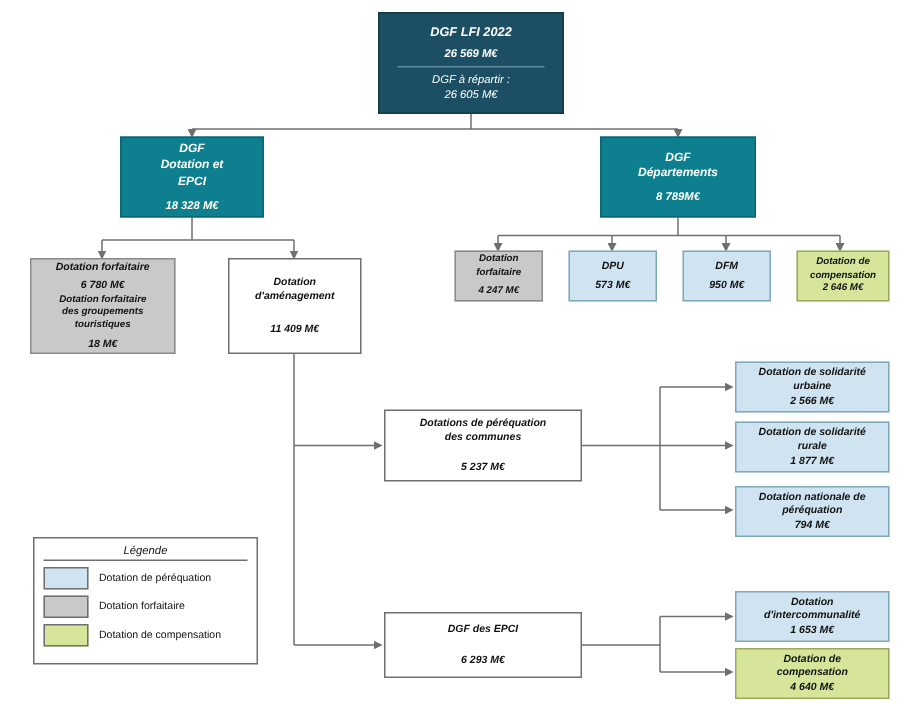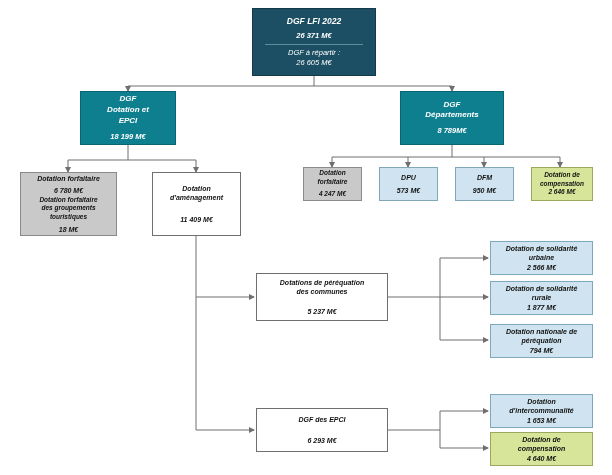--- a/index.html
+++ b/index.html
@@ -174,31 +174,31 @@
 
       <path d="M388,430 L440,430"></path>
       <path d="M440,411 L440,448"></path>
       <path d="M440,411 L488,411" marker-end="url(#arrow)"></path>
       <path d="M440,448 L488,448" marker-end="url(#arrow)"></path>
     </g>
   </svg>
 
   <div class="node dgf-lfi" style="left:252px; top:8px; width:124px; height:68px;">
     <div class="ttl">DGF LFI 2022</div>
-    <div class="val" style="margin-top:4px;">26 371 M€</div>
+    <div class="val" style="margin-top:4px;">26 569 M€</div>
     <div class="rule"></div>
     <div class="sub">DGF à répartir :</div>
     <div class="sub">26 605 M€</div>
   </div>
 
   <div class="node teal" style="left:80px; top:91px; width:96px; height:54px;">
     <div class="ttl">DGF</div>
     <div class="ttl">Dotation et</div>
     <div class="ttl">EPCI</div>
-    <div class="val">18 199 M€</div>
+    <div class="val">18 328 M€</div>
   </div>
 
   <div class="node teal" style="left:400px; top:91px; width:104px; height:54px;">
     <div class="ttl">DGF</div>
     <div class="ttl">Départements</div>
     <div class="val">8 789M€</div>
   </div>
 
   <div class="node grey" style="left:20px; top:172px; width:97px; height:64px;">
     <div class="ttl">Dotation forfaitaire</div>
@@ -272,14 +272,29 @@
     <div class="ttl">d'intercommunalité</div>
     <div class="val">1 653 M€</div>
   </div>
 
   <div class="node green" style="left:490px; top:432px; width:103px; height:34px;">
     <div class="ttl">Dotation de</div>
     <div class="ttl">compensation</div>
     <div class="val">4 640 M€</div>
   </div>
 
+  <div class="legend">
+    <div class="legend-title">Légende</div>
+    <div class="legend-row">
+      <div class="swatch" style="background:#cfe4f0;"></div>
+      <div class="legend-label">Dotation de péréquation</div>
+    </div>
+    <div class="legend-row">
+      <div class="swatch" style="background:#c9c9c9;"></div>
+      <div class="legend-label">Dotation forfaitaire</div>
+    </div>
+    <div class="legend-row">
+      <div class="swatch" style="background:#d7e59a;"></div>
+      <div class="legend-label">Dotation de compensation</div>
+    </div>
+  </div>
 
 </div>
 
 </body></html>

